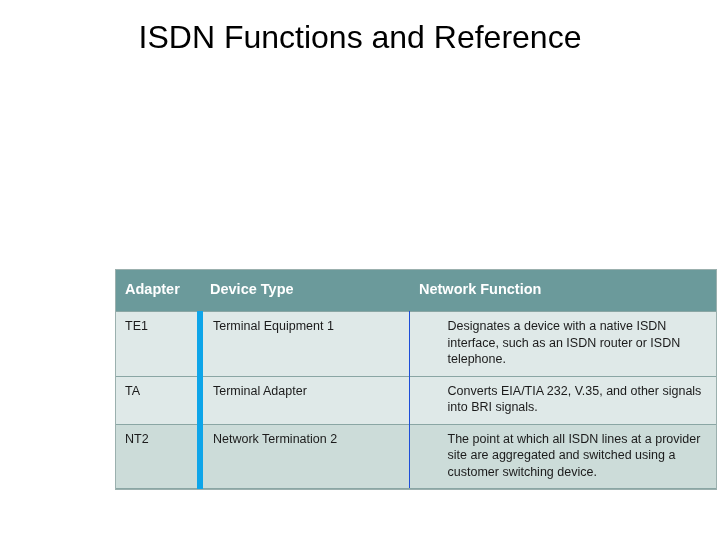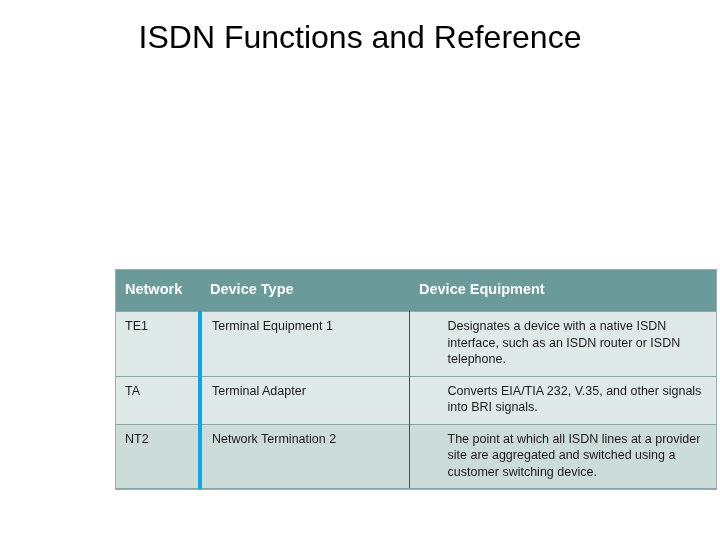--- a/index.html
+++ b/index.html
@@ -84,21 +84,21 @@
 
   #device-table tbody td {
     border-top: 1px solid #8aa6a4;
     font-size: 12.5px;
     color: #1b1b1b;
     line-height: 16.5px;
   }
   .col-device {
     width: 75px;
     padding: 6px 0 8px 9px !important;
-    border-right: 4px solid #0ea5e9;
+    border-right: 6px solid #0ea5e9;
   }
   .col-type {
     width: 199px;
     padding: 6px 0 8px 10px !important;
     border-right: 1px solid #1d4ed8;
   }
   .col-function {
     padding: 6px 8px 8px 10px !important;
   }
   .fn-line {
@@ -115,23 +115,23 @@
 
 <div id="slide-title">
   <span class="title-line">ISDN Functions and Reference</span>
 </div>
 
 <div style="position:absolute; left:58px; top:135px; width:600px;">
   <span class="corner-cut"></span>
   <table id="device-table">
     <thead>
       <tr class="thead-row">
-        <th class="col-device">Network</th>
+        <th class="col-device">Adapter</th>
         <th class="col-type">Device Type</th>
-        <th class="col-function">Device Equipment</th>
+        <th class="col-function">Network Function</th>
       </tr>
     </thead>
     <tbody>
 
       <tr class="row-light">
         <td class="col-device">TE1</td>
         <td class="col-type">Terminal Equipment 1</td>
         <td class="col-function">
           <span class="fn-line">Designates a device with a native ISDN</span>
           <span class="fn-line">interface, such as an ISDN router or ISDN</span>

